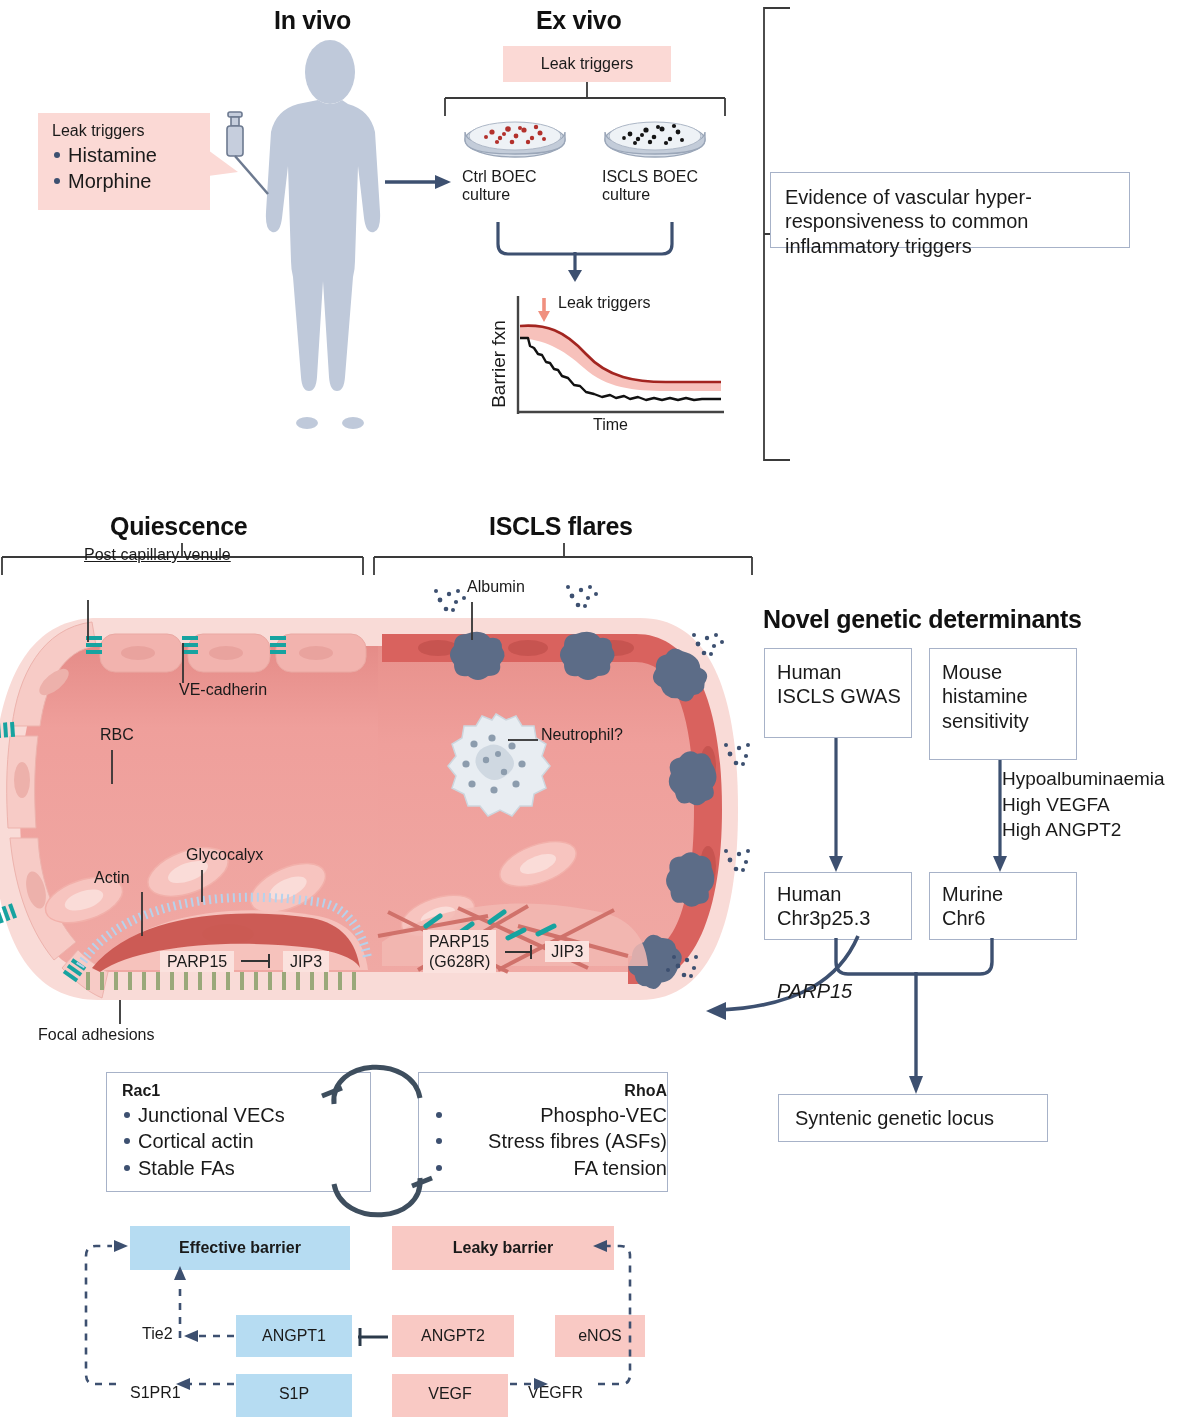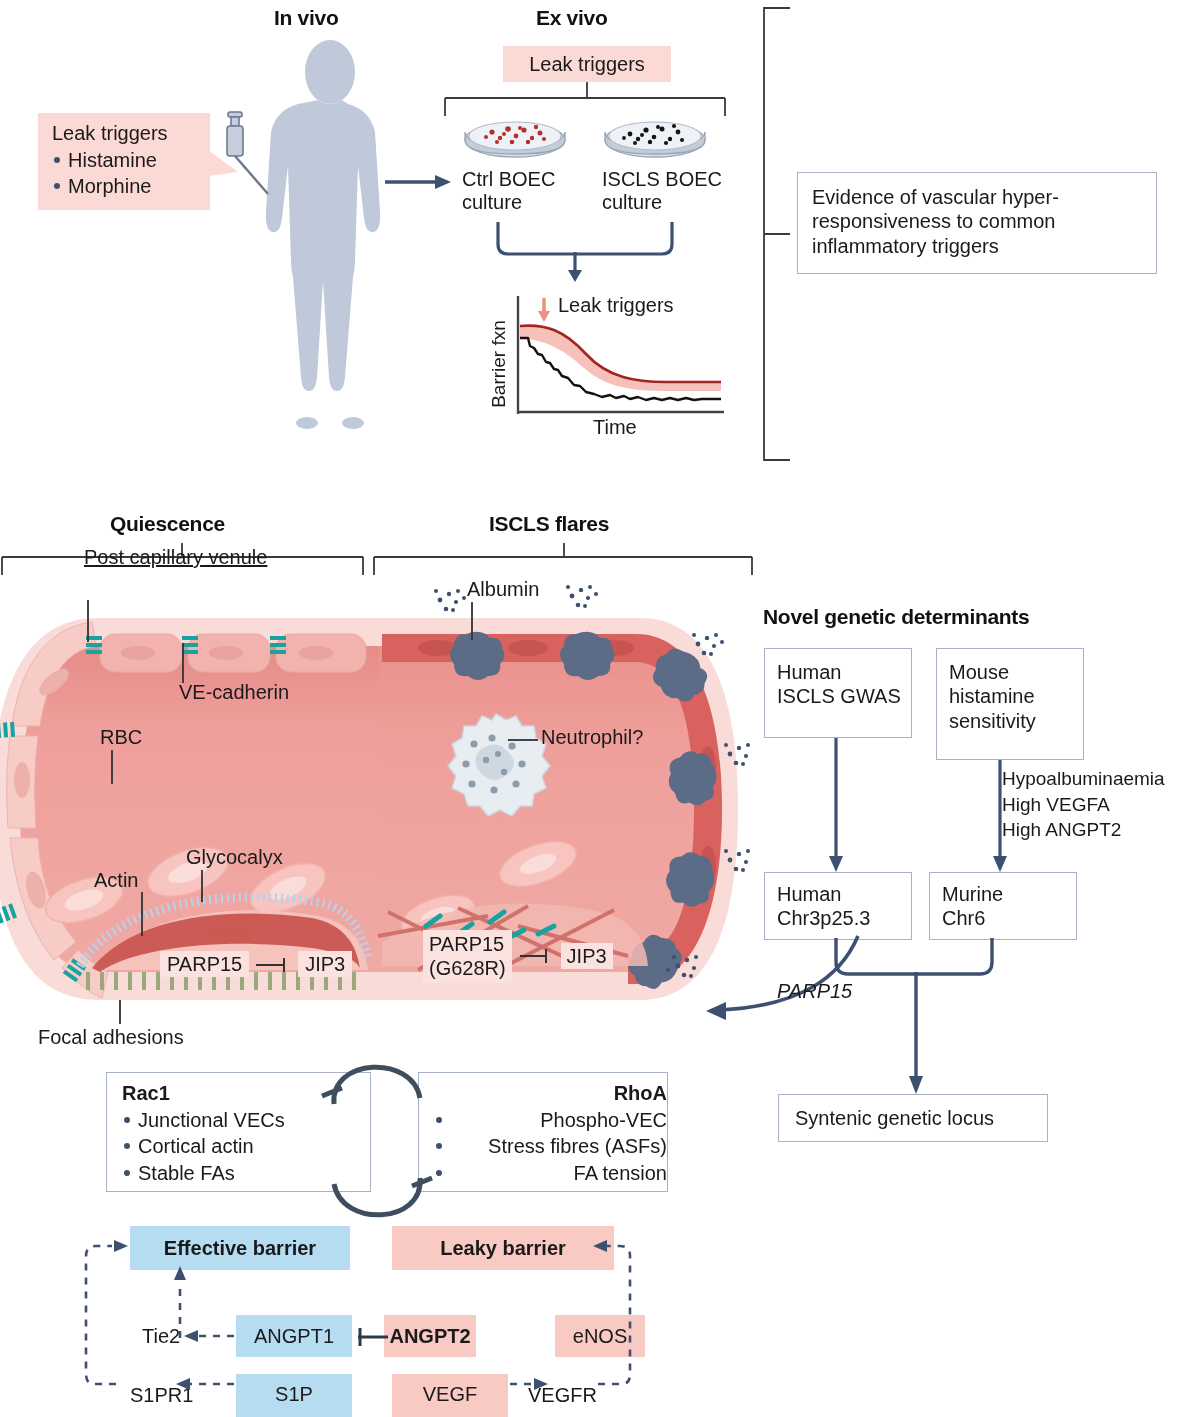--- a/index.html
+++ b/index.html
@@ -1,20 +1,20 @@
 <!DOCTYPE html>
 <html><head>
 <meta charset="utf-8">
 <style>
   html,body{margin:0;padding:0;background:#ffffff;}
   body{width:1200px;height:1417px;position:relative;overflow:hidden;
        font-family:"Liberation Sans","DejaVu Sans",sans-serif;color:#1a1a1a;}
   .abs{position:absolute;}
-  .ttl{font-weight:bold;font-size:21px;letter-spacing:-0.3px;color:#111;}
-  .lbl{font-size:20px;color:#1a1a1a;white-space:nowrap;}
+  .ttl{font-weight:bold;font-size:25px;letter-spacing:-0.3px;color:#111;}
+  .lbl{font-size:16px;color:#1a1a1a;white-space:nowrap;}
   .lbl2{font-size:19px;color:#1a1a1a;}
   .boxtxt{font-size:20px;color:#1a1a1a;line-height:1.22;}
   .obox{border:1px solid #a7b2c8;background:#fff;box-sizing:border-box;}
   .pinkbox{background:#fbd9d5;}
   .pillpink{background:#f9c9c4;}
   .pillblue{background:#b6dcf2;}
   .bold{font-weight:bold;}
   .ital{font-style:italic;}
   ul.bl{margin:2px 0 0 0;padding:0;list-style:none;}
   ul.bl li{position:relative;padding-left:16px;font-size:20px;line-height:1.32;}
@@ -148,21 +148,21 @@
     <line x1="8" y1="0" x2="8" y2="15" stroke="#f0907f" stroke-width="3.6"></line>
     <polygon points="2,13 14,13 8,24" fill="#f0907f"></polygon>
   </svg>
   <div class="abs lbl" style="left:70px;top:-2px;">Leak triggers</div>
   <div class="abs lbl" style="left:105px;top:120px;">Time</div>
 </div>
 
 <svg class="abs" style="left:760px;top:6px;" width="40" height="456">
   <path d="M30 2 L4 2 L4 454 L30 454 M4 228 L30 228" stroke="#3a3a3a" stroke-width="1.8" fill="none"></path>
 </svg>
-<div class="abs obox" style="left:797px;top:172px;width:360px;height:102px;">
+<div class="abs obox" style="left:770px;top:172px;width:360px;height:76px;">
   <div class="boxtxt" style="padding:12px 0 0 14px;">Evidence of vascular hyper-responsiveness to common inflammatory triggers</div>
 </div>
 
 <div class="abs ttl" style="left:110px;top:512px;">Quiescence</div>
 <div class="abs ttl" style="left:489px;top:512px;">ISCLS flares</div>
 
 <svg class="abs" style="left:0px;top:543px;" width="370" height="34">
   <path d="M182 0 L182 14 M2 14 L363 14 M2 14 L2 32 M363 14 L363 32" stroke="#3a3a3a" stroke-width="1.8" fill="none"></path>
 </svg>
 <svg class="abs" style="left:372px;top:543px;" width="385" height="34">
@@ -484,21 +484,21 @@
   </svg>
   <span class="lbl" style="background:#fbe2de;padding:2px 6px;vertical-align:middle;">JIP3</span>
 </div>
 
 <div class="abs ttl" style="left:763px;top:605px;">Novel genetic determinants</div>
 
 <div class="abs obox" style="left:764px;top:648px;width:148px;height:90px;">
   <div class="boxtxt" style="padding:11px 0 0 12px;white-space:pre-line;">Human
 ISCLS GWAS</div>
 </div>
-<div class="abs obox" style="left:929px;top:648px;width:148px;height:112px;margin-left:7px;">
+<div class="abs obox" style="left:929px;top:648px;width:148px;height:112px;">
   <div class="boxtxt" style="padding:11px 0 0 12px;white-space:pre-line;">Mouse
 histamine
 sensitivity</div>
 </div>
 
 <svg class="abs" style="left:826px;top:738px;" width="20" height="136">
   <line x1="10" y1="0" x2="10" y2="120" stroke="#3d5070" stroke-width="3.2"></line>
   <polygon points="3,118 17,118 10,134" fill="#3d5070"></polygon>
 </svg>
 <svg class="abs" style="left:990px;top:760px;" width="20" height="114">
@@ -568,21 +568,21 @@
 <div class="abs pillblue" style="left:130px;top:1226px;width:220px;height:44px;">
   <div class="lbl bold" style="text-align:center;line-height:44px;">Effective barrier</div>
 </div>
 <div class="abs pillpink" style="left:392px;top:1226px;width:222px;height:44px;">
   <div class="lbl bold" style="text-align:center;line-height:44px;">Leaky barrier</div>
 </div>
 
 <div class="abs pillblue" style="left:236px;top:1315px;width:116px;height:42px;">
   <div class="lbl" style="text-align:center;line-height:42px;border-radius:6px;">ANGPT1</div>
 </div>
-<div class="abs pillpink" style="left:384px;top:1315px;width:92px;height:42px;font-weight:bold;">
+<div class="abs pillpink" style="left:392px;top:1315px;width:122px;height:42px;">
   <div class="lbl" style="text-align:center;line-height:42px;">ANGPT2</div>
 </div>
 <div class="abs pillpink" style="left:555px;top:1315px;width:90px;height:42px;">
   <div class="lbl" style="text-align:center;line-height:42px;">eNOS</div>
 </div>
 <div class="abs pillblue" style="left:236px;top:1374px;width:116px;height:43px;">
   <div class="lbl" style="text-align:center;line-height:40px;">S1P</div>
 </div>
 <div class="abs pillpink" style="left:392px;top:1374px;width:116px;height:43px;">
   <div class="lbl" style="text-align:center;line-height:40px;">VEGF</div>

